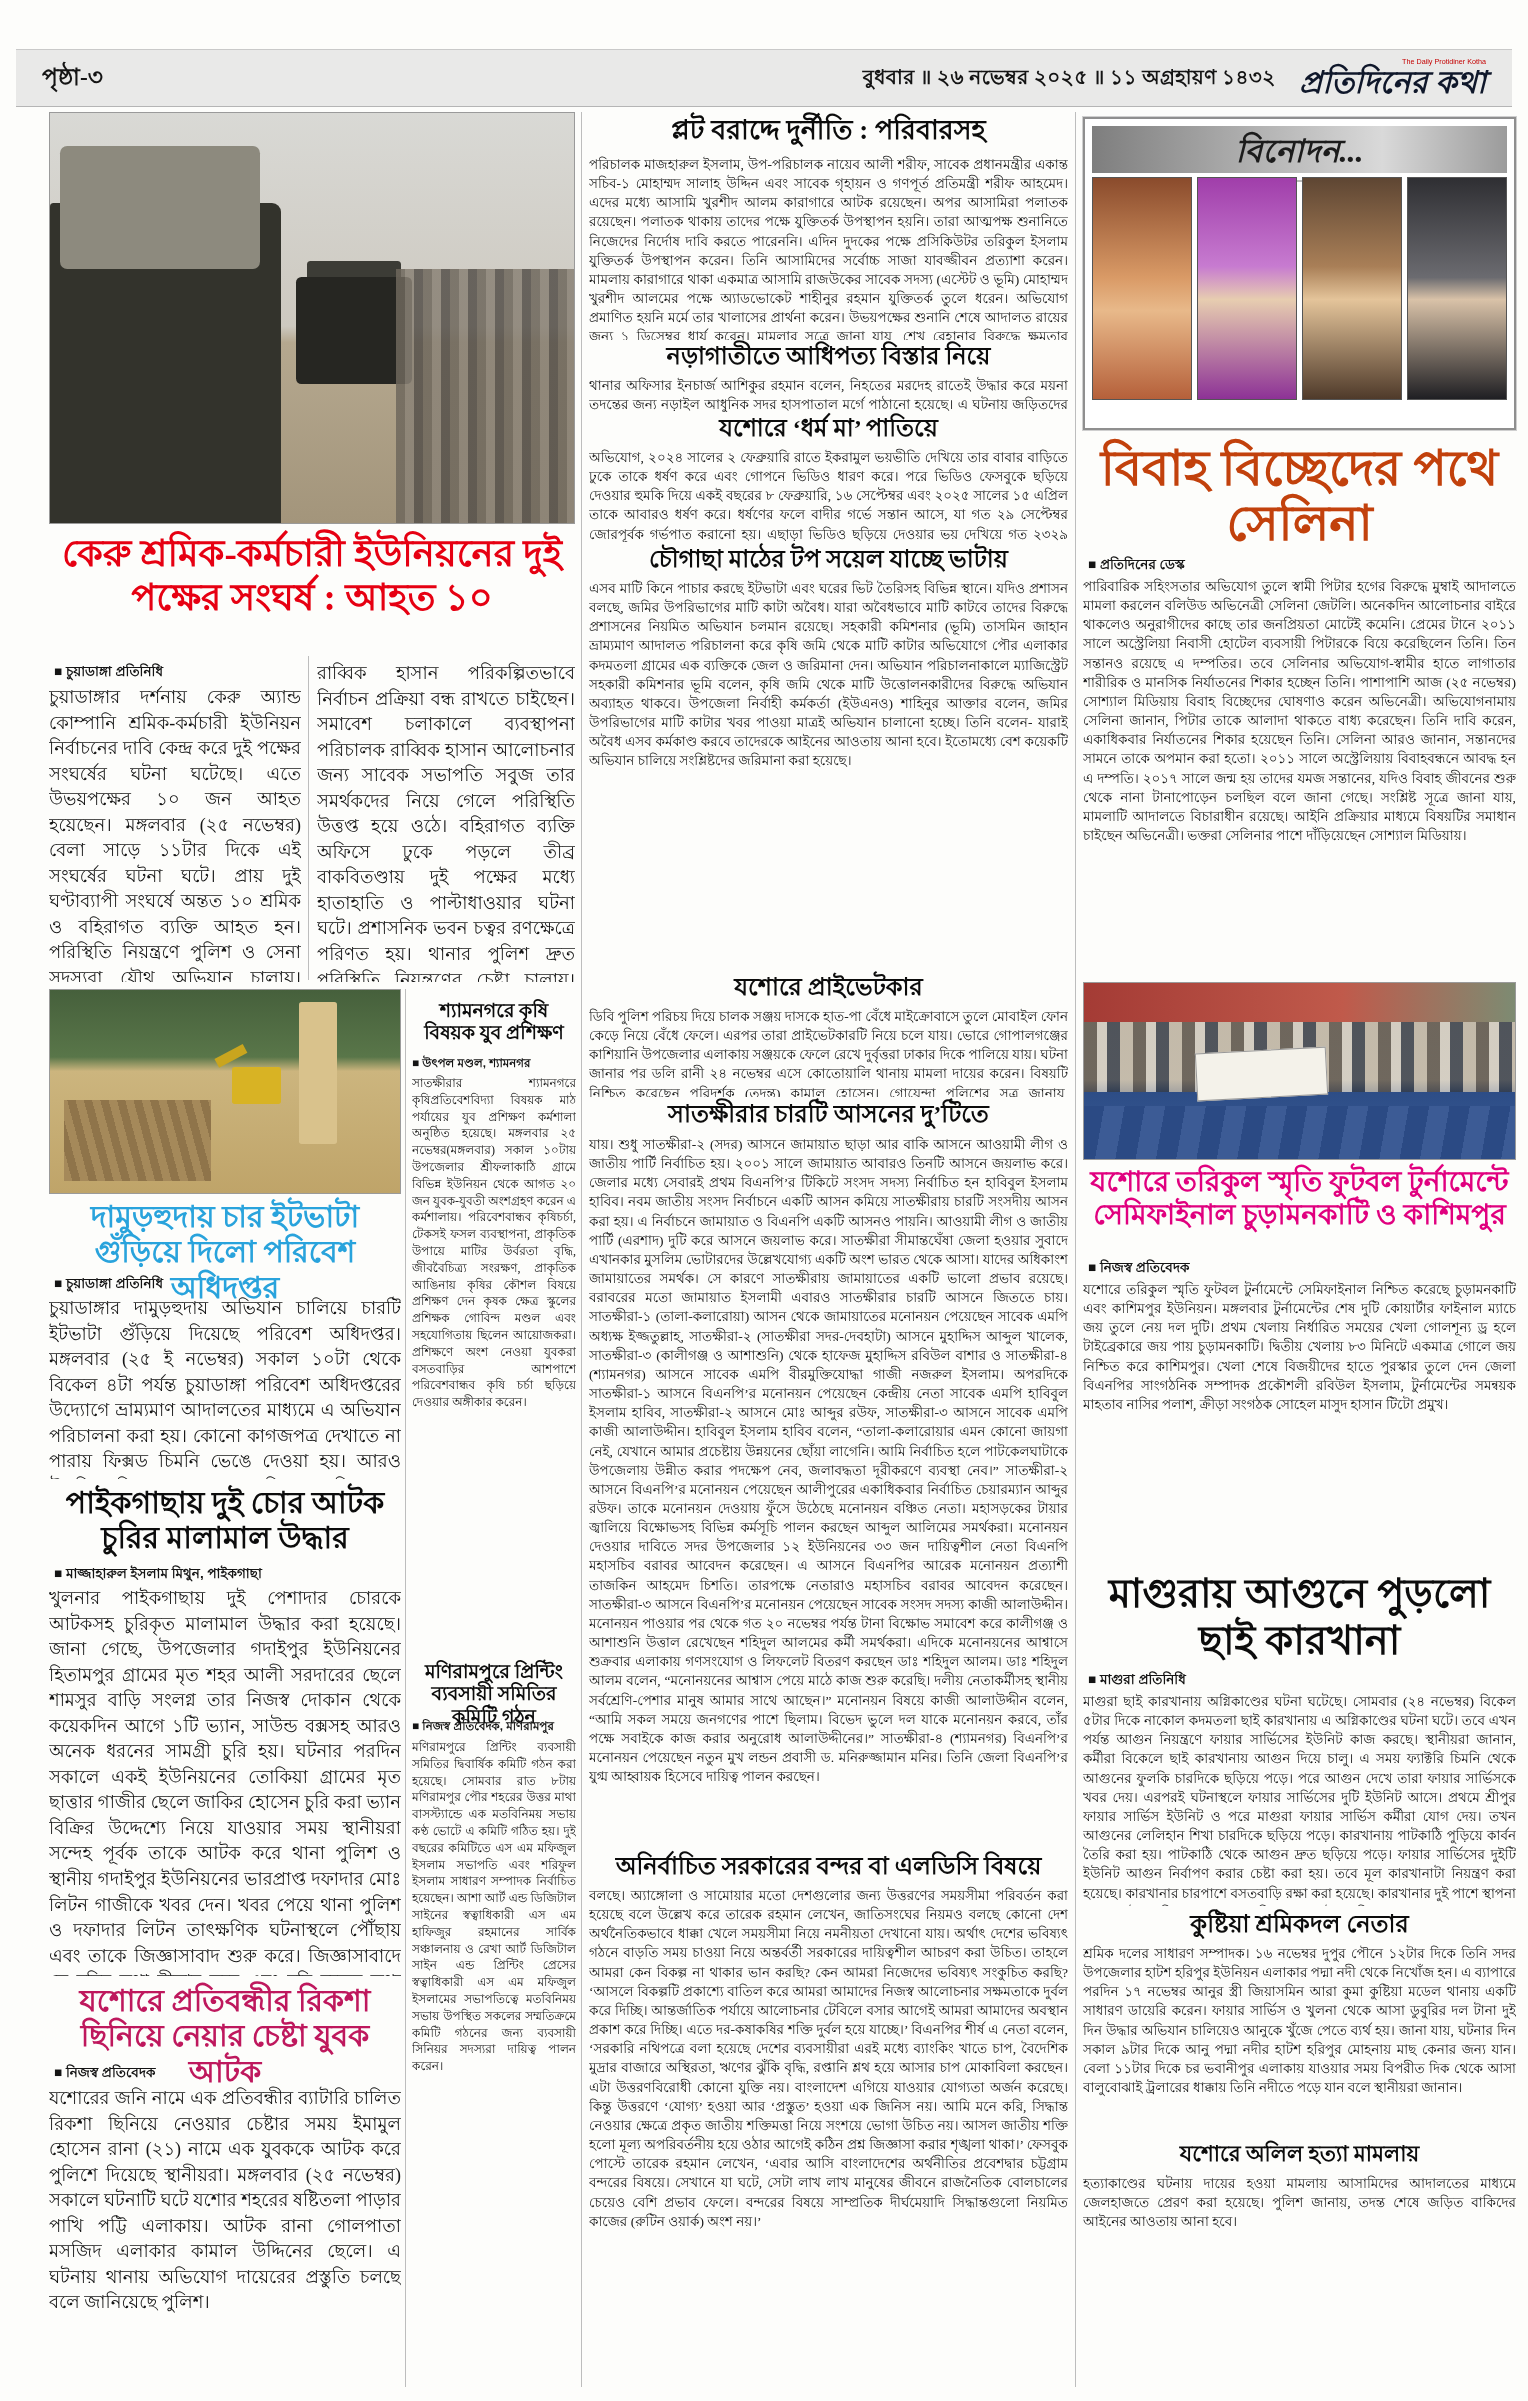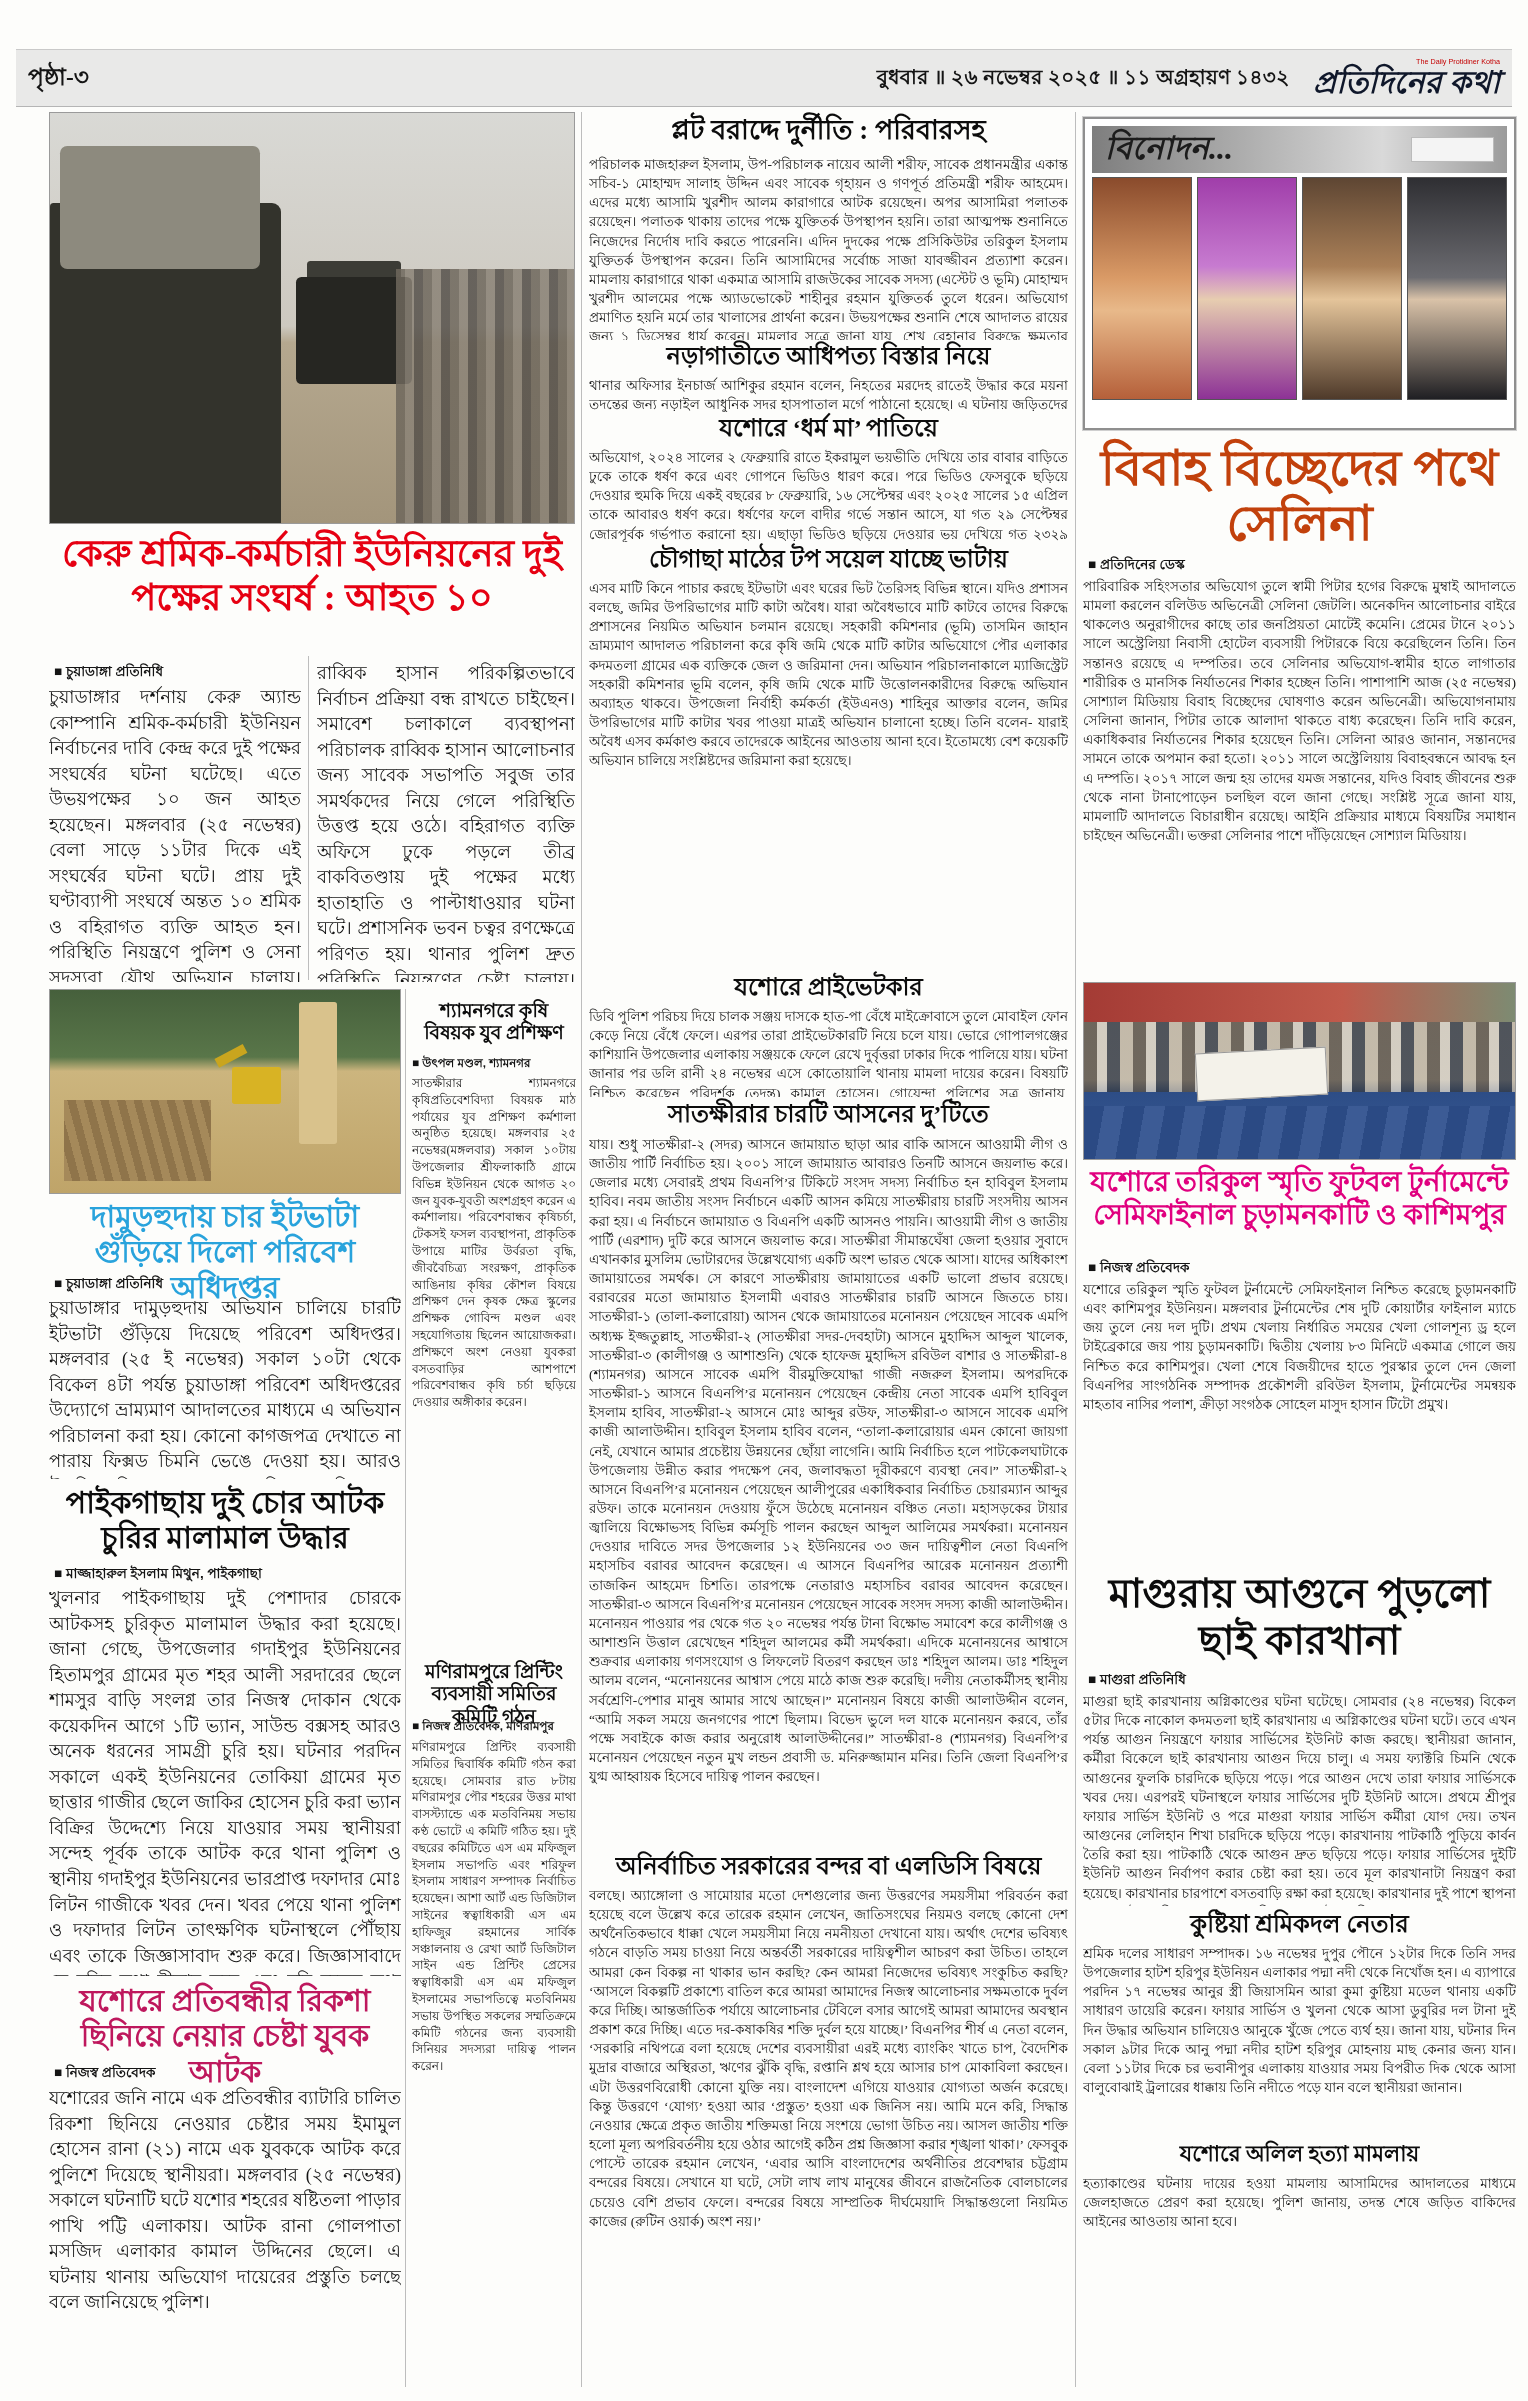--- a/index.html
+++ b/index.html
@@ -2,21 +2,21 @@
 <html style="font-size:14.4px"><head>
 <meta charset="utf-8">
 <style>
   html,body{margin:0;padding:0;background:#ffffff;}
   #page{position:relative;width:1528px;height:2401px;background:#fdfdfb;overflow:hidden;
         font-family:"Liberation Serif","DejaVu Serif",serif;color:#141414;}
   .abs{position:absolute;}
   
   #header-bar{left:16px;top:49px;width:1496px;height:58px;background:#e9e9e8;
               border-top:0.9px solid #c9c9c9;border-bottom:0.9px solid #b5b5b5;
-              display:flex;align-items:center;justify-content:space-between;padding:0 12px;box-sizing:border-box;gap:47px;}
+              display:flex;align-items:center;justify-content:space-between;padding:0 26px;box-sizing:border-box;gap:47px;}
   .page-num{font-size:23.4px;font-weight:bold;}
   .header-right{display:flex;align-items:center;gap:23.4px;}
   .date-line{font-size:20px;font-weight:bold;letter-spacing:0.4px;}
   .paper-logo{display:flex;flex-direction:column;align-items:flex-end;line-height:1;}
   .paper-logo .en{font-size:7.2px;color:#c40000;font-family:"Liberation Sans",sans-serif;margin-bottom:1.8px;}
   .paper-logo .bn{font-size:31px;font-weight:900;font-style:italic;color:#0f172a;}
   
   .headline{font-weight:800;text-align:center;line-height:1.18;color:#0c0c0c;}
   .hl-red{color:#e60012;font-size:37px;}
   .hl-blue{color:#29a3dc;font-size:30px;}
@@ -49,21 +49,21 @@
     background:repeating-linear-gradient(75deg,#a5895a 0 8px,#8f744a 8px 16px);}
   .fb-photo-bg{width:100%;height:100%;position:relative;background:linear-gradient(#b9b2a8 0%,#c6c0b6 55%,#2d4d86 62%,#3a5b97 100%);}
   .fb-banner{position:absolute;left:0;top:0;width:100%;height:22%;background:linear-gradient(90deg,#a43b35,#c05a4b 60%,#7d8b72);}
   .fb-people{position:absolute;left:0;top:22%;width:100%;height:40%;
     background:repeating-linear-gradient(90deg,#5a5248 0 12.6px,#d8d2c6 12.6px 23.4px,#343b46 23.4px 36px,#c4baa8 36px 49px);opacity:.8;}
   .fb-cheque{position:absolute;left:26%;top:38%;width:30%;height:26%;background:#f4f2ea;border:0.9px solid #999;transform:rotate(-3deg);}
   .fb-table{position:absolute;left:0;bottom:0;width:100%;height:30%;
     background:repeating-linear-gradient(100deg,#2b4a84 0 20px,#3c5b95 20px 40px);}
   .ent-box{border:2.7px solid #8f8f8f;outline:0.9px solid #cfcfcf;background:#fff;box-sizing:border-box;padding:7.2px;}
   .ent-header{height:47px;background:linear-gradient(90deg,#7e7e7e,#d9d9d9 70%,#9b9b9b);display:flex;align-items:center;
-    justify-content:space-between;padding:0 12.6px;box-sizing:border-box;margin-bottom:4px;}
+    justify-content:space-between;padding:0 12.6px;box-sizing:border-box;margin-bottom:4px;flex-direction:column;}
   .ent-title{font-size:32px;font-weight:900;font-style:italic;color:#1c1c1c;}
   .ent-chip{width:81px;height:23.4px;background:#f4f4f4;border:0.9px solid #bbb;}
   .ent-strip{display:flex;gap:5.4px;height:223px;}
   .ent-strip>div{flex:1;border:0.9px solid #555;}
   .ent1{background:linear-gradient(#8a4b2c,#d99a66 45%,#e8b98a 60%,#b5603a);}
   .ent2{background:linear-gradient(#a03eaa,#c77bd0 40%,#e7cdb0 55%,#8d3296);}
   .ent3{background:linear-gradient(#5e4633,#a97f57 40%,#e4c49a 55%,#4f3a2a);}
   .ent4{background:linear-gradient(#2f2f33,#6b6b70 45%,#d9c2a8 55%,#1f1f23);}
 </style>
 </head>

